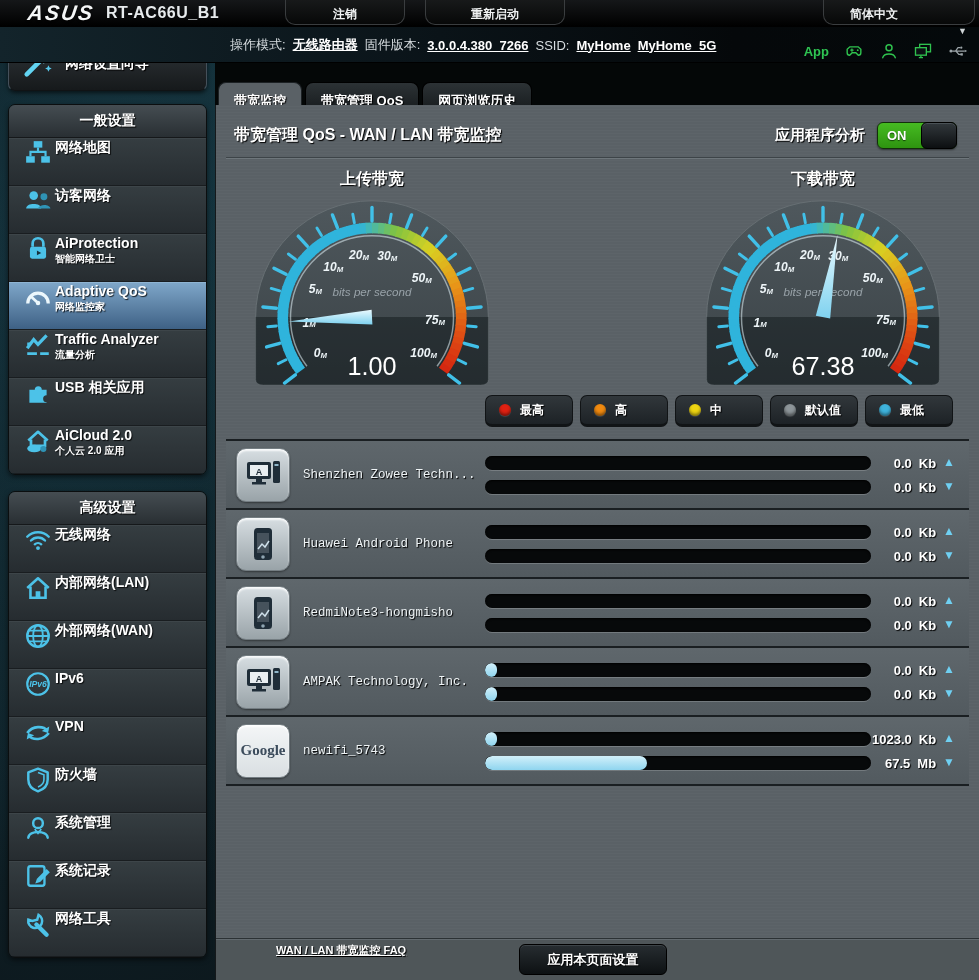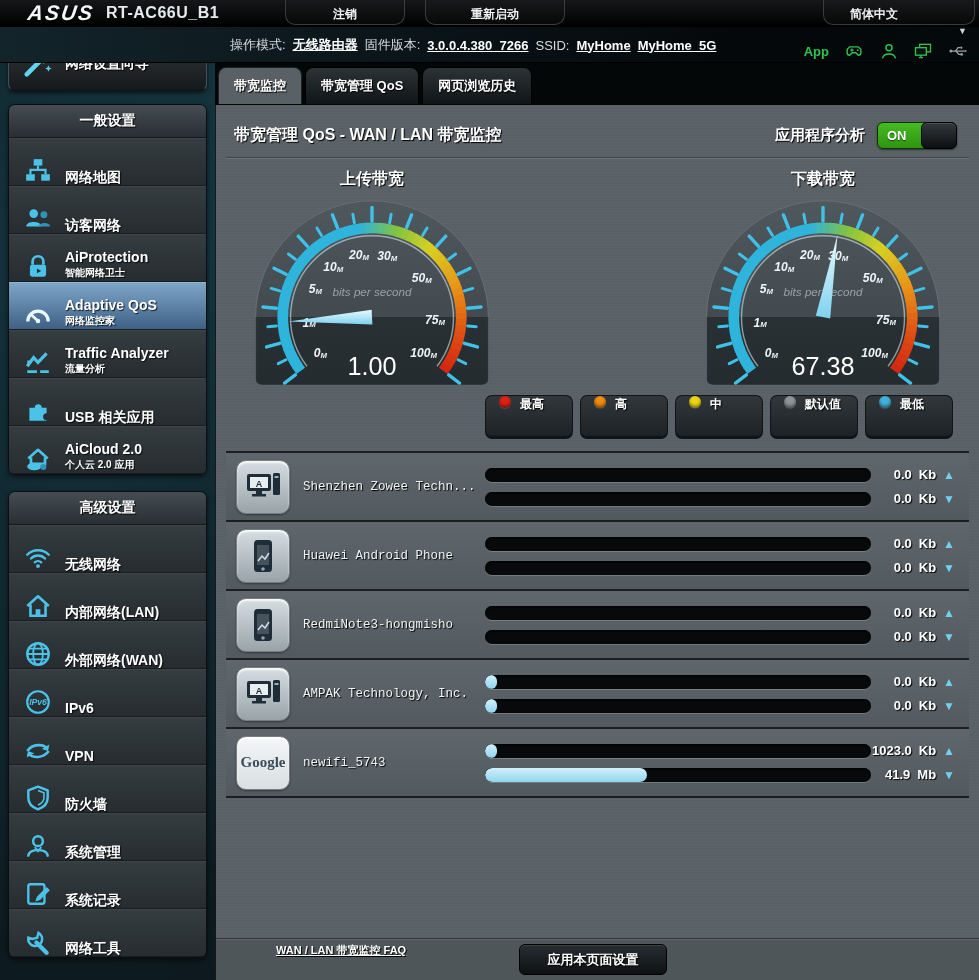--- a/index.html
+++ b/index.html
@@ -30,61 +30,61 @@
   .icon-cluster { position:absolute; right:10px; top:33px; height:36px; display:flex; align-items:center; gap:13px; z-index:25; }
   .app-label { color:#2ec452; font-weight:bold; font-size:13px; cursor:pointer; }
   .icon-cluster svg { display:block; cursor:pointer; }
   
   .sidebar { position:absolute; left:0; top:30px; width:215px; z-index:10; }
   .wizard-btn { margin:6px 8px 13px; height:55px; border-radius:7px; border:1px solid #45505a; border-bottom-color:#101315;
     background:linear-gradient(#32393d,#16191b); display:flex; align-items:center; gap:12px; padding-left:12px; cursor:pointer; box-shadow:0 2px 4px rgba(0,0,0,.6); }
   .wizard-label { font-size:14px; font-weight:bold; color:#fff; text-shadow:1px 1px 1px #000; }
   .side-box { margin:0 8px 16px; border-radius:7px; overflow:hidden; border:1px solid #0b0e0f; box-shadow:0 2px 5px rgba(0,0,0,.55); }
   .side-header { height:33px; background:linear-gradient(#454d52,#292f33); border-bottom:1px solid #15181a; display:flex; align-items:center; justify-content:center; font-size:14px; font-weight:bold; color:#fff; text-shadow:1px 1px 1px #000; }
-  .side-item { height:48px; display:flex; align-items:flex-end; gap:11px; padding-left:13px; background:linear-gradient(#353d41,#262c30); border-bottom:1px solid #191d20; border-top:1px solid #3d4549; cursor:pointer; }
+  .side-item { height:48px; display:flex; align-items:flex-start; gap:1px; padding-left:13px; background:linear-gradient(#353d41,#262c30); border-bottom:1px solid #191d20; border-top:1px solid #3d4549; cursor:pointer; }
   .side-item:first-of-type { border-top:none; }
   .side-item.active { background:linear-gradient(#7ea6c8,#3e6185); border-top-color:#8fb4d2; }
   .side-icon { width:32px; display:flex; justify-content:center; flex:none; }
   .side-label { font-size:14px; font-weight:bold; color:#fff; line-height:16px; text-shadow:1px 1px 1px rgba(0,0,0,.8); }
   .side-label .sub { display:block; font-size:10px; }
   
   .content { position:absolute; left:215px; top:63px; right:0; bottom:0; }
   .tabstrip { position:absolute; top:0; left:0; right:0; height:42px; background:#040707; }
-  .tabs { position:absolute; top:4px; left:3px; display:flex; gap:3px; }
+  .tabs { position:absolute; top:19px; left:3px; display:flex; gap:3px; }
   .tab { height:37px; padding:0 15px; border:1px solid #000; border-bottom:none; border-radius:8px 8px 0 0; background:linear-gradient(#2c3235,#111517); color:#fff; font-size:13px; font-weight:bold; line-height:36px; cursor:pointer; text-shadow:1px 1px 1px #000; }
   .tab.active { background:#5a6166; border-color:#1c2124; }
   .panel { position:absolute; top:42px; left:0; right:0; bottom:0; background:#5a6166;
     background-image:repeating-linear-gradient(0deg, rgba(255,255,255,.02) 0 1px, transparent 1px 3px); border-left:1px solid #15191b; }
   .title-row { height:48px; padding:12px 22px 0 18px; display:flex; justify-content:space-between; align-items:center; }
   .page-title { font-size:16px; font-weight:bold; color:#fff; text-shadow:1px 1px 1px #000; }
   .analysis { display:flex; align-items:center; gap:12px; }
   .analysis-label { font-size:15px; font-weight:bold; color:#fff; text-shadow:1px 1px 1px #000; }
   .toggle { width:80px; height:27px; border-radius:6px; background:linear-gradient(#46bb22,#2e9410); border:1px solid #12300a; position:relative; cursor:pointer; box-shadow:0 1px 2px rgba(0,0,0,.5); }
   .toggle-on { position:absolute; left:9px; top:5px; font-size:13px; font-weight:bold; color:#fff; text-shadow:0 1px 1px #14430a; }
   .toggle-knob { position:absolute; right:-1px; top:-1px; width:36px; height:27px; border-radius:6px; background:linear-gradient(#32383c,#0c0f11); border:1px solid #000; box-shadow:inset 0 1px 0 #4a5256; }
   .divider { height:2px; margin:4px 10px 6px; border-top:1px solid #3d4448; border-bottom:1px solid #6e767b; }
   .gauges { display:flex; justify-content:space-between; padding:0 6px; }
   .gauge-block { text-align:center; }
   .gauge-title { font-size:16px; font-weight:bold; color:#fff; text-shadow:1px 1px 1px #000; margin:4px 0 3px; }
   svg.gauge { width:300px; height:192px; display:block; }
   .legend-row { display:flex; justify-content:flex-end; gap:7px; margin:10px 26px 12px 0; }
-  .legend-btn { height:44px; min-width:88px; padding:0 13px; border-radius:7px; background:linear-gradient(#31373b,#1d2226); border:1px solid #111416; border-bottom-width:3px; display:flex; gap:9px; color:#fff; font-size:12px; font-weight:bold; cursor:pointer; text-shadow:1px 1px 1px #000; }
+  .legend-btn { height:32px; min-width:88px; padding:0 13px; border-radius:7px; background:linear-gradient(#31373b,#1d2226); border:1px solid #111416; border-bottom-width:3px; display:flex; align-items:center; gap:9px; color:#fff; font-size:12px; font-weight:bold; cursor:pointer; text-shadow:1px 1px 1px #000; }
   .legend-dot { width:12px; height:12px; border-radius:50%; box-shadow:inset 0 -2px 3px rgba(0,0,0,.45), 0 1px 1px rgba(255,255,255,.15); flex:none; }
   
   .devices { margin:0 10px; border-top:2px solid #1a1f22; }
   .device-row { height:69px; border-bottom:2px solid #1a1f22; background:linear-gradient(#5f676c,#525a5f); display:flex; align-items:center; }
   .dev-icon { width:54px; height:54px; margin-left:10px; border-radius:10px; background:linear-gradient(#d7dee2,#99a3a8); border:1px solid #747d82; box-shadow:inset 0 2px 2px rgba(255,255,255,.85), 0 1px 2px rgba(0,0,0,.4); display:flex; align-items:center; justify-content:center; flex:none; }
   .dev-icon.google-bg { background:linear-gradient(#f4f6f7,#d9dfe2); }
   .google-logo { font-family:"Liberation Serif", serif; font-size:15px; font-weight:bold; color:#3c4c5c; letter-spacing:0; }
   .dev-name { width:182px; margin-left:13px; font-family:"Liberation Mono", monospace; font-size:12.5px; color:#eef3f5; text-shadow:1px 1px 1px #000; flex:none; word-break:break-all; }
   .dev-bars { width:386px; display:flex; flex-direction:column; gap:10px; flex:none; }
   .bar { height:14px; border-radius:8px; background:#07090a; box-shadow:0 1px 0 rgba(255,255,255,.18), inset 0 1px 2px #000; overflow:hidden; }
   .bar-fill { height:100%; width:0; border-radius:8px; background:linear-gradient(#d2f0fa,#8fd5ef); }
   .dev-vals { flex:1; display:flex; flex-direction:column; gap:10px; padding-right:14px; }
-  .val-line { display:flex; align-items:center; justify-content:flex-end; gap:7px; height:14px; }
+  .val-line { display:flex; align-items:flex-start; justify-content:flex-end; gap:7px; height:14px; }
   .val-num { font-size:13px; font-weight:bold; color:#fff; text-shadow:1px 1px 1px #000; }
   .val-unit { font-size:13px; font-weight:bold; color:#fff; text-shadow:1px 1px 1px #000; }
   .val-arrow { font-size:12px; color:#6fd0f2; line-height:12px; }
   
   .bottom-bar { position:absolute; left:0; right:0; bottom:0; height:42px; background:#4f5659; border-top:1px solid #2b3134; box-shadow:inset 0 1px 0 #626a6f; }
   .faq-link { position:absolute; left:60px; top:4px; font-size:11px; font-weight:bold; color:#fff; text-decoration:underline; cursor:pointer; text-shadow:1px 1px 1px #000; }
   .apply-btn { position:absolute; left:303px; top:5px; width:148px; height:31px; border-radius:6px; background:linear-gradient(#272d31,#0d1113); border:1px solid #000; box-shadow:inset 0 1px 0 #3c4347; color:#fff; font-size:13px; font-weight:bold; text-align:center; line-height:30px; cursor:pointer; text-shadow:1px 1px 1px #000; }
 </style>
 </head>
 <body>
@@ -755,21 +755,21 @@
               <div class="bar-fill" style="width: 42%;"></div>
             </div>
         </div>
         <div class="dev-vals">
           <div class="val-line">
               <span class="val-num">1023.0</span>
               <span class="val-unit">Kb</span>
               <span class="val-arrow">▲</span>
             </div>
           <div class="val-line">
-              <span class="val-num">41.9</span>
+              <span class="val-num">67.5</span>
               <span class="val-unit">Mb</span>
               <span class="val-arrow">▼</span>
             </div>
         </div>
       </div>
 
     </div>
 
     <div class="bottom-bar">
       <span class="faq-link">WAN / LAN 带宽监控 FAQ</span>

